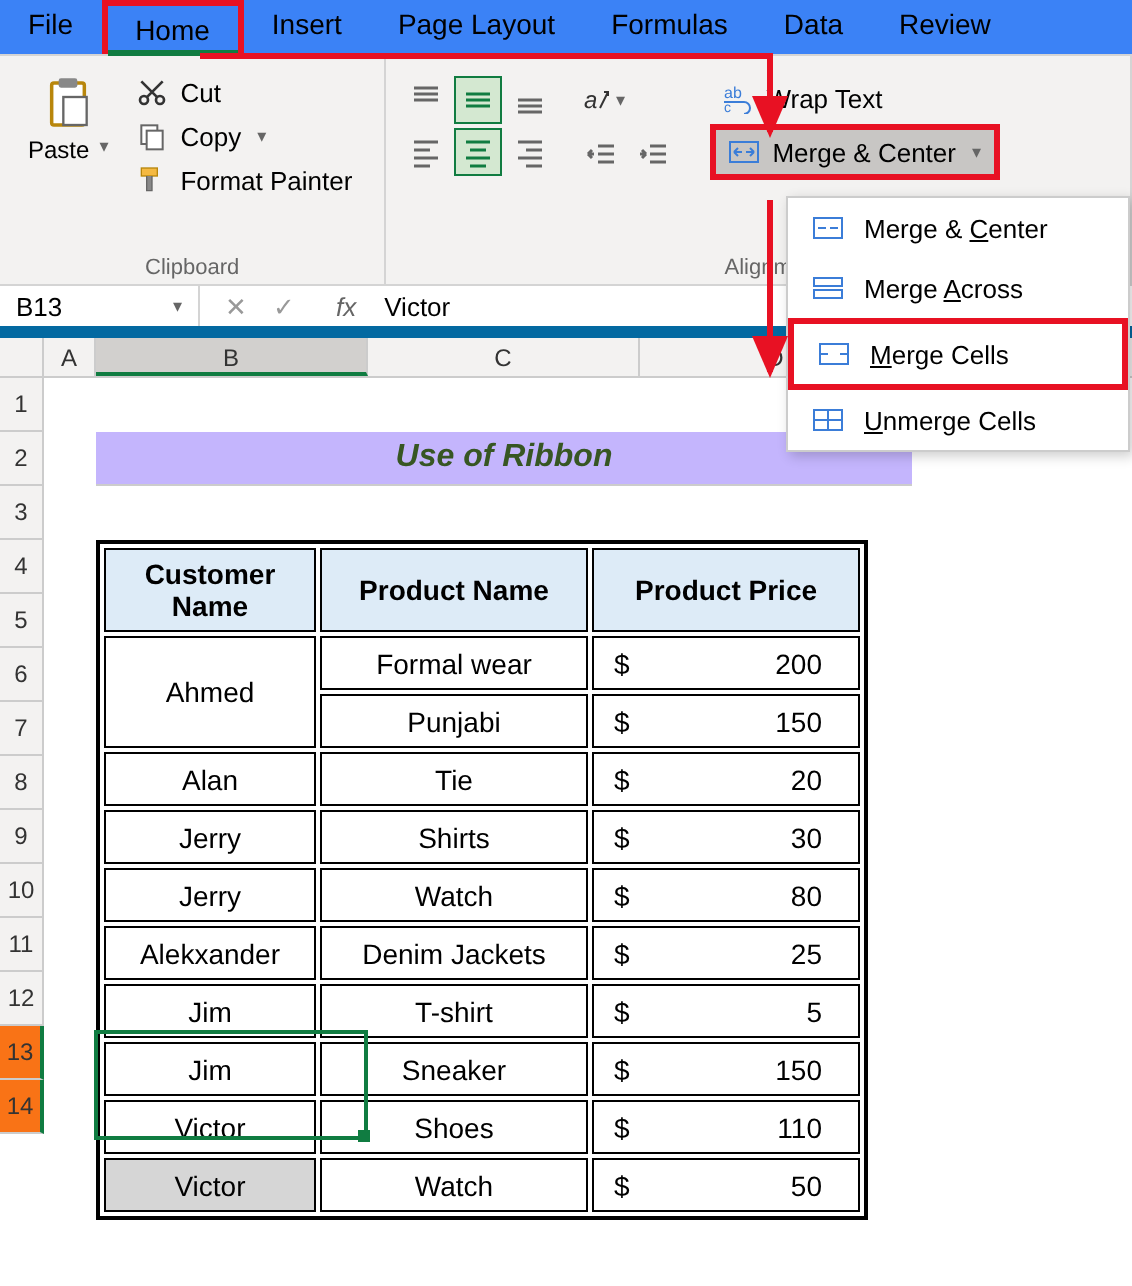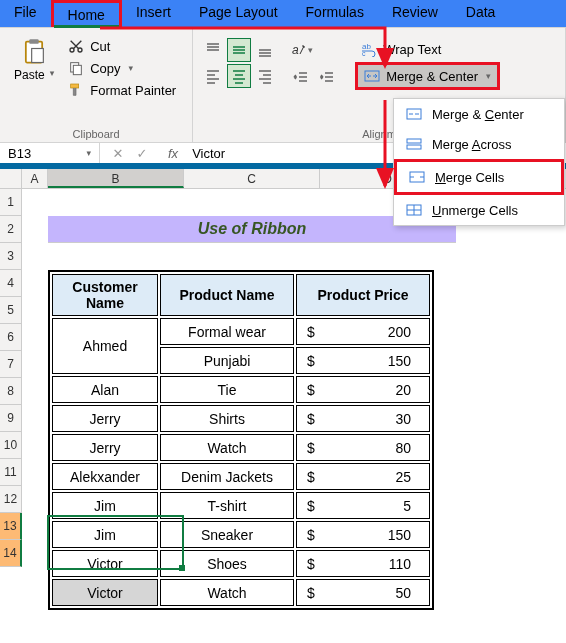--- a/index.html
+++ b/index.html
@@ -54,21 +54,21 @@
 .formula-input { flex: 1; padding: 0 6px; }
 
 
 .col-headers { display: flex; height: 20px; background: #f3f2f1; font-size: 12px; border-bottom: 1px solid #ccc; }
 .corner { width: 22px; border-right: 1px solid #ccc; background: #f3f2f1; }
 .ch { border-right: 1px solid #ccc; text-align: center; line-height: 20px; color: #333; }
 .ch.sel { background: #d2d0ce; border-bottom: 2px solid #107c41; }
 .grid-body { display: flex; }
 .row-headers { display: flex; flex-direction: column; width: 22px; background: #f3f2f1; }
 .rh { height: 27px; border-bottom: 1px solid #ccc; border-right: 1px solid #ccc; font-size: 12px; text-align: center; line-height: 27px; color: #333; }
-.rh.sel { background: #fdba74; border-right: 2px solid #107c41; }
+.rh.sel { background: #f97316; border-right: 2px solid #107c41; }
 
 .cells { position: relative; flex: 1; }
 
 
 .title-cell { position: absolute; left: 26px; top: 27px; width: 408px; height: 27px; background: #c4b5fd; color: #375623; font-weight: bold; font-size: 16px; display: flex; align-items: center; justify-content: center; border-bottom: 1px solid #ccc; font-style: italic; }
 
 .data-table { position: absolute; left: 26px; top: 81px; border: 2px solid #000; }
 .data-table th { background: #ddebf7; font-weight: bold; font-size: 14px; border: 1px solid #000; padding: 4px 8px; height: 27px; }
 .data-table td { border: 1px solid #000; font-size: 14px; padding: 3px 8px; height: 27px; text-align: center; }
 .data-table td.price { text-align: left; padding-left: 10px; position: relative; }
@@ -87,22 +87,22 @@
 </style>
 </head>
 <body>
 
 <div class="menubar">
   <div>File</div>
   <div class="active">Home</div>
   <div>Insert</div>
   <div>Page Layout</div>
   <div>Formulas</div>
+  <div>Data</div>
   <div>Review</div>
-  <div>Data</div>
 </div>
 
 <div class="ribbon">
   <div class="group">
     <div class="clip-items">
       <div class="paste-col">
         <div class="paste-icon">
           <svg viewBox="0 0 24 24" width="28" height="28">
               <rect x="5" y="3" width="14" height="18" rx="1" fill="#fff" stroke="#b8860b" stroke-width="1.5"></rect>
               <rect x="8" y="1" width="8" height="4" rx="1" fill="#888"></rect>

